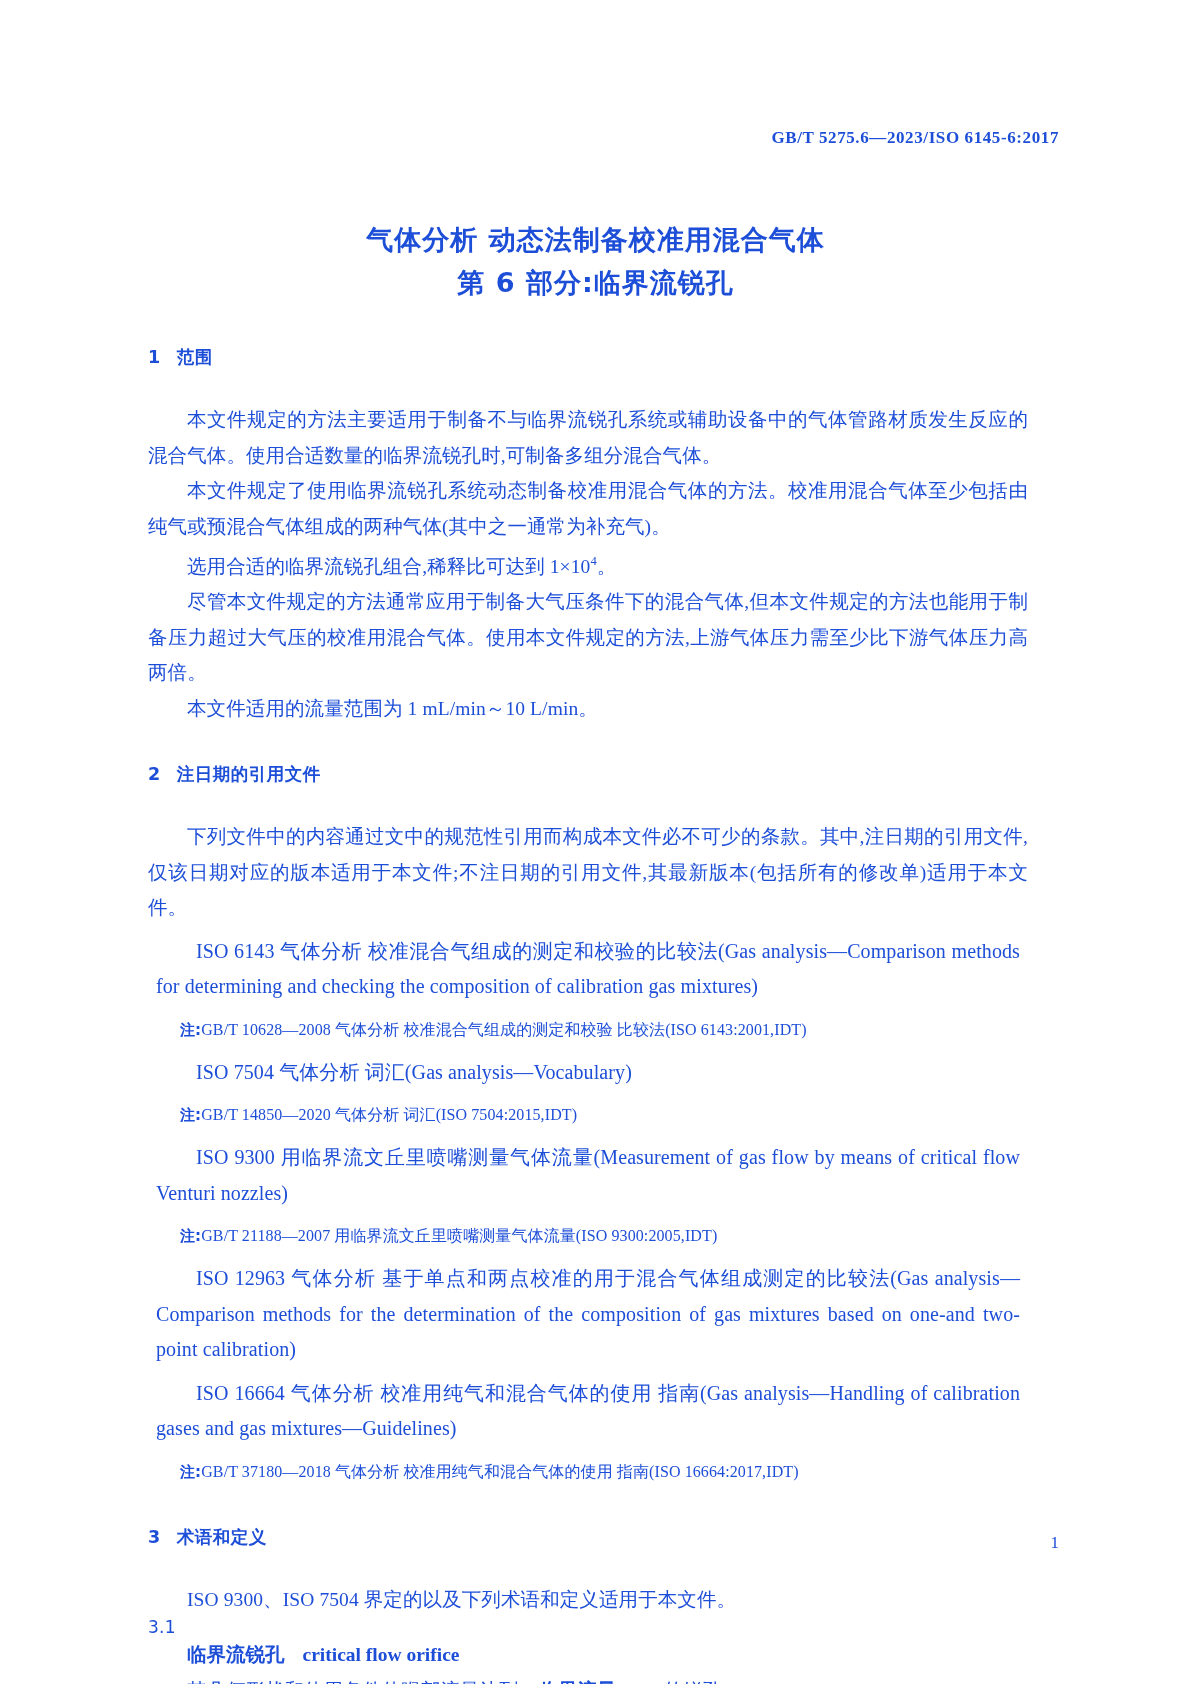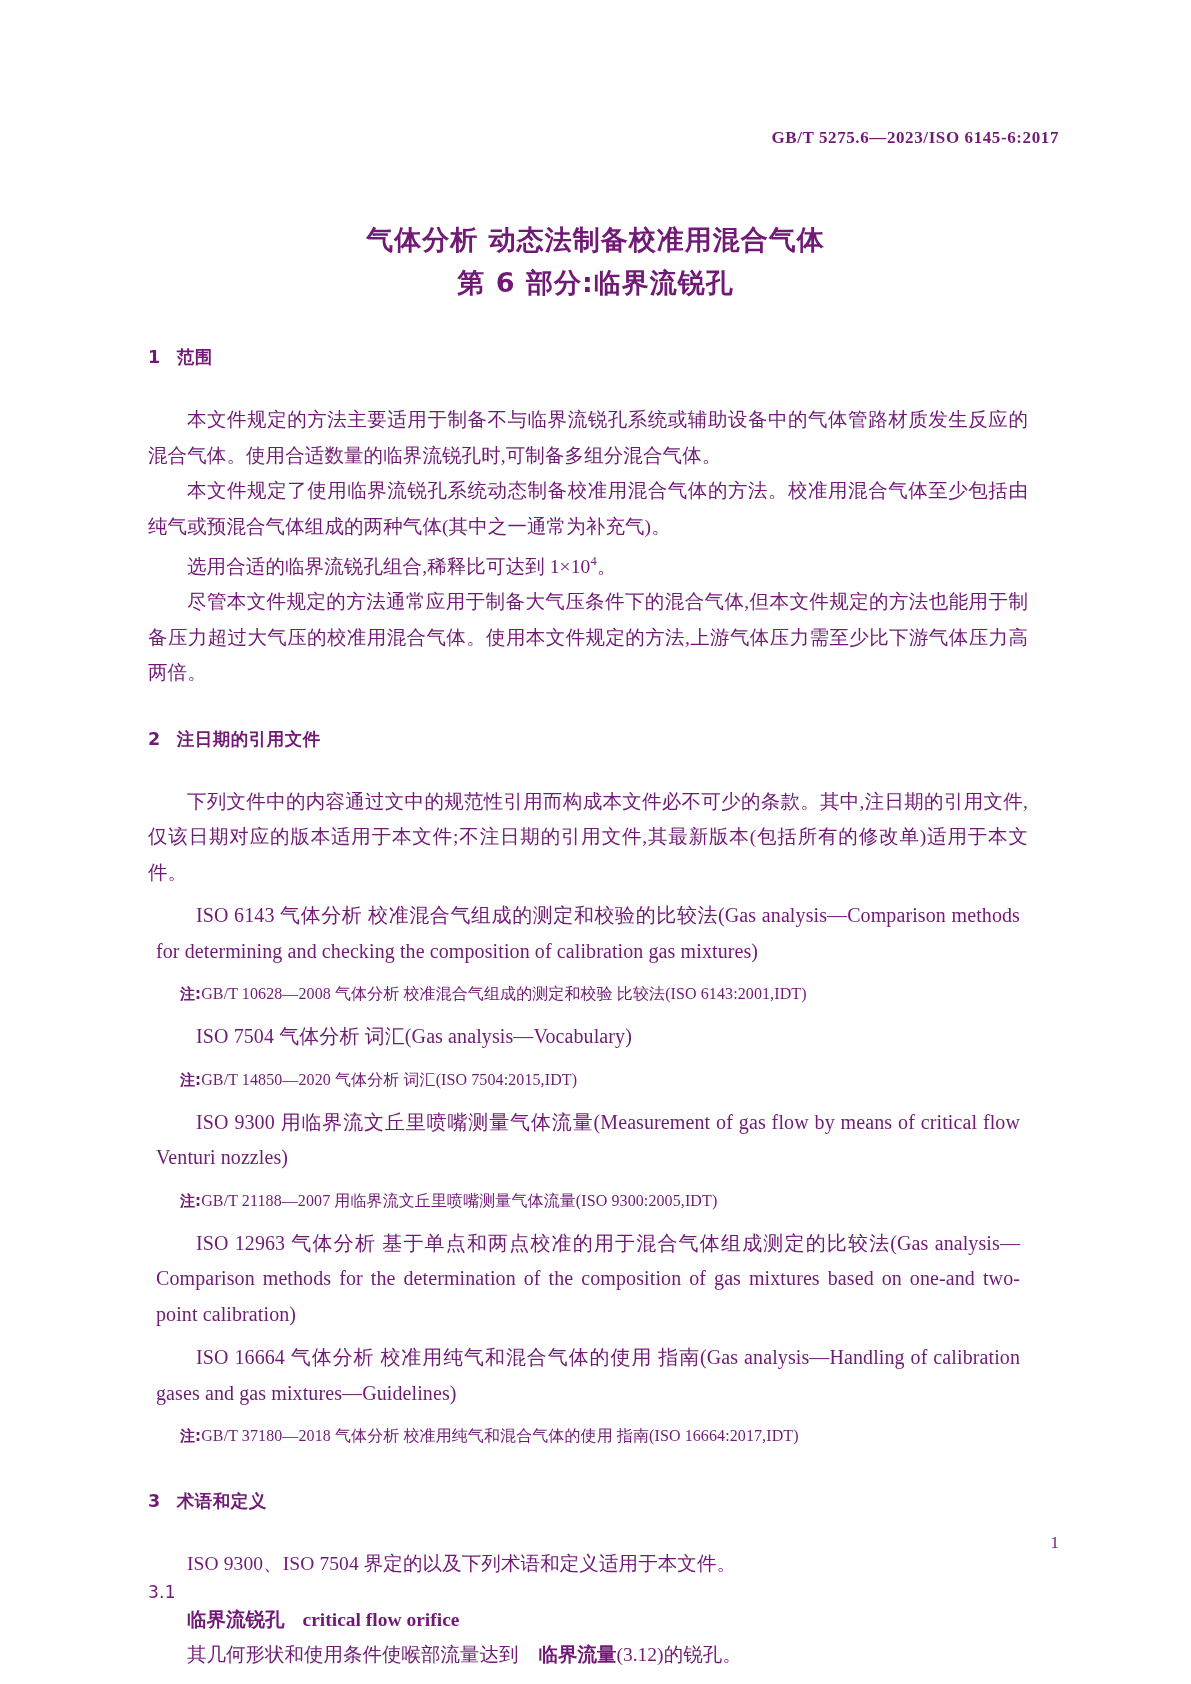--- a/index.html
+++ b/index.html
@@ -7,21 +7,21 @@
     padding: 0;
     background: #ffffff;
   }
   .page {
     position: relative;
     width: 1191px;
     height: 1684px;
     background: #ffffff;
     margin: 0 auto;
     font-family: "Liberation Serif", "DejaVu Serif", serif;
-    color: #701a75;
+    color: #1d4ed8;
     overflow: hidden;
   }
 
   
   .page-header {
     position: absolute;
     top: 128px;
     right: 132px;
     font-family: "Liberation Serif", serif;
     font-weight: bold;
@@ -156,20 +156,21 @@
 
     <h2 class="sec">
       <span class="num">1</span><span>范围</span>
     </h2>
     <div class="gap-after-head"></div>
 
     <p class="para">本文件规定的方法主要适用于制备不与临界流锐孔系统或辅助设备中的气体管路材质发生反应的混合气体。使用合适数量的临界流锐孔时,可制备多组分混合气体。</p>
     <p class="para">本文件规定了使用临界流锐孔系统动态制备校准用混合气体的方法。校准用混合气体至少包括由纯气或预混合气体组成的两种气体(其中之一通常为补充气)。</p>
     <p class="para"><span>选用合适的临界流锐孔组合,稀释比可达到 1×10</span><sup>4</sup><span>。</span></p>
     <p class="para">尽管本文件规定的方法通常应用于制备大气压条件下的混合气体,但本文件规定的方法也能用于制备压力超过大气压的校准用混合气体。使用本文件规定的方法,上游气体压力需至少比下游气体压力高两倍。</p>
+    <p class="para">本文件适用的流量范围为 1 mL/min～10 L/min。</p>
 
     <div class="gap-before-head"></div>
     <h2 class="sec">
       <span class="num">2</span><span>注日期的引用文件</span>
     </h2>
     <div class="gap-after-head"></div>
 
     <p class="para">下列文件中的内容通过文中的规范性引用而构成本文件必不可少的条款。其中,注日期的引用文件,仅该日期对应的版本适用于本文件;不注日期的引用文件,其最新版本(包括所有的修改单)适用于本文件。</p>
 
     <p class="ref">ISO 6143   气体分析   校准混合气组成的测定和校验的比较法(Gas analysis—Comparison methods for determining and checking the composition of calibration gas mixtures)</p>

